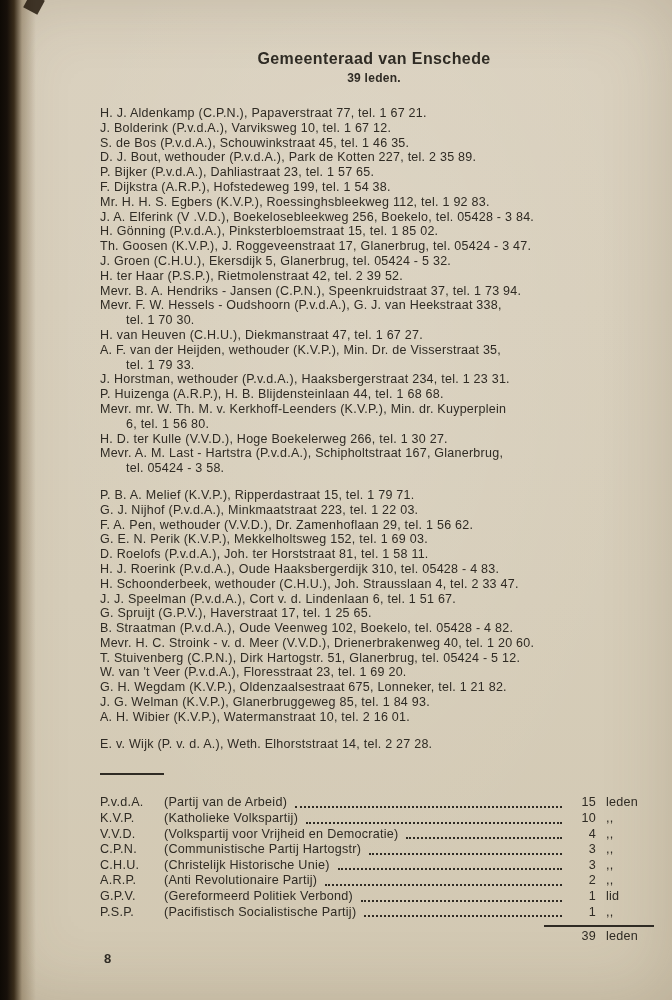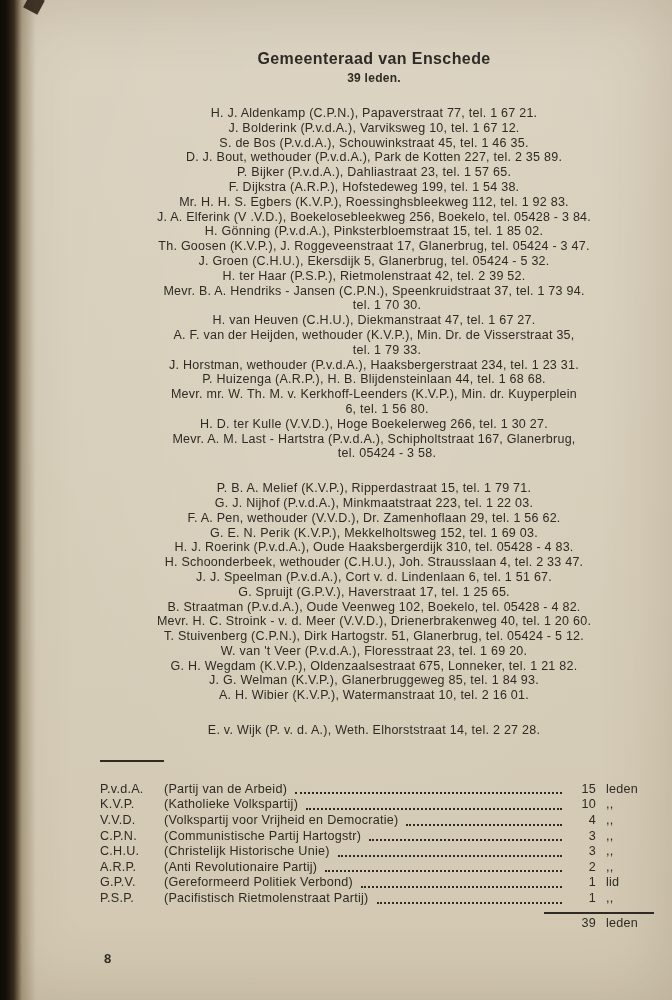--- a/index.html
+++ b/index.html
@@ -55,25 +55,24 @@
   }
   .subtitle {
     text-align: center;
     font-size: 12px;
     font-weight: bold;
     margin-bottom: 21px;
   }
   .member-list {
     font-size: 12.5px;
     line-height: 14.8px;
-    text-align: center;
   }
   .entry .line { white-space: nowrap; }
   .entry .cont { padding-left: 26px; }
-  .entry.gap { margin-top: 20px; }
+  .entry.gap { margin-top: 12px; }
   .divider {
     width: 64px;
     border-top: 2px solid var(--ink);
     margin: 22px 0 20px 0;
   }
   .party-summary {
     font-size: 12.6px;
     line-height: 15.6px;
   }
   .prow {
@@ -157,20 +156,21 @@
         <div class="entry">
           <div class="line">J. Groen (C.H.U.), Ekersdijk 5, Glanerbrug, tel. 05424 - 5 32.</div>
         </div>
         <div class="entry">
           <div class="line">H. ter Haar (P.S.P.), Rietmolenstraat 42, tel. 2 39 52.</div>
         </div>
         <div class="entry">
           <div class="line">Mevr. B. A. Hendriks - Jansen (C.P.N.), Speenkruidstraat 37, tel. 1 73 94.</div>
         </div>
         <div class="entry">
+          <div class="line">Mevr. F. W. Hessels - Oudshoorn (P.v.d.A.), G. J. van Heekstraat 338,</div>
           <div class="line cont">tel. 1 70 30.</div>
         </div>
         <div class="entry">
           <div class="line">H. van Heuven (C.H.U.), Diekmanstraat 47, tel. 1 67 27.</div>
         </div>
         <div class="entry">
           <div class="line">A. F. van der Heijden, wethouder (K.V.P.), Min. Dr. de Visserstraat 35,</div>
           <div class="line cont">tel. 1 79 33.</div>
         </div>
         <div class="entry">
@@ -196,20 +196,23 @@
         <div class="entry">
           <div class="line">G. J. Nijhof (P.v.d.A.), Minkmaatstraat 223, tel. 1 22 03.</div>
         </div>
         <div class="entry">
           <div class="line">F. A. Pen, wethouder (V.V.D.), Dr. Zamenhoflaan 29, tel. 1 56 62.</div>
         </div>
         <div class="entry">
           <div class="line">G. E. N. Perik (K.V.P.), Mekkelholtsweg 152, tel. 1 69 03.</div>
         </div>
         <div class="entry">
+          <div class="line">D. Roelofs (P.v.d.A.), Joh. ter Horststraat 81, tel. 1 58 11.</div>
+        </div>
+        <div class="entry">
           <div class="line">H. J. Roerink (P.v.d.A.), Oude Haaksbergerdijk 310, tel. 05428 - 4 83.</div>
         </div>
         <div class="entry">
           <div class="line">H. Schoonderbeek, wethouder (C.H.U.), Joh. Strausslaan 4, tel. 2 33 47.</div>
         </div>
         <div class="entry">
           <div class="line">J. J. Speelman (P.v.d.A.), Cort v. d. Lindenlaan 6, tel. 1 51 67.</div>
         </div>
         <div class="entry">
           <div class="line">G. Spruijt (G.P.V.), Haverstraat 17, tel. 1 25 65.</div>
@@ -287,21 +290,21 @@
         </div>
         <div class="prow">
           <span class="abbr">G.P.V.</span>
           <span class="pname">(Gereformeerd Politiek Verbond)</span>
           <span class="leader"></span>
           <span class="count">1</span>
           <span class="unit">lid</span>
         </div>
         <div class="prow">
           <span class="abbr">P.S.P.</span>
-          <span class="pname">(Pacifistisch Rietmolenstraat Partij)</span>
+          <span class="pname">(Pacifistisch Socialistische Partij)</span>
           <span class="leader"></span>
           <span class="count">1</span>
           <span class="unit">,,</span>
         </div>
       </div>
 
     <div class="total-rule"></div>
     <div class="prow total-row">
       <span class="spacer"></span>
       <span class="count">39</span>

